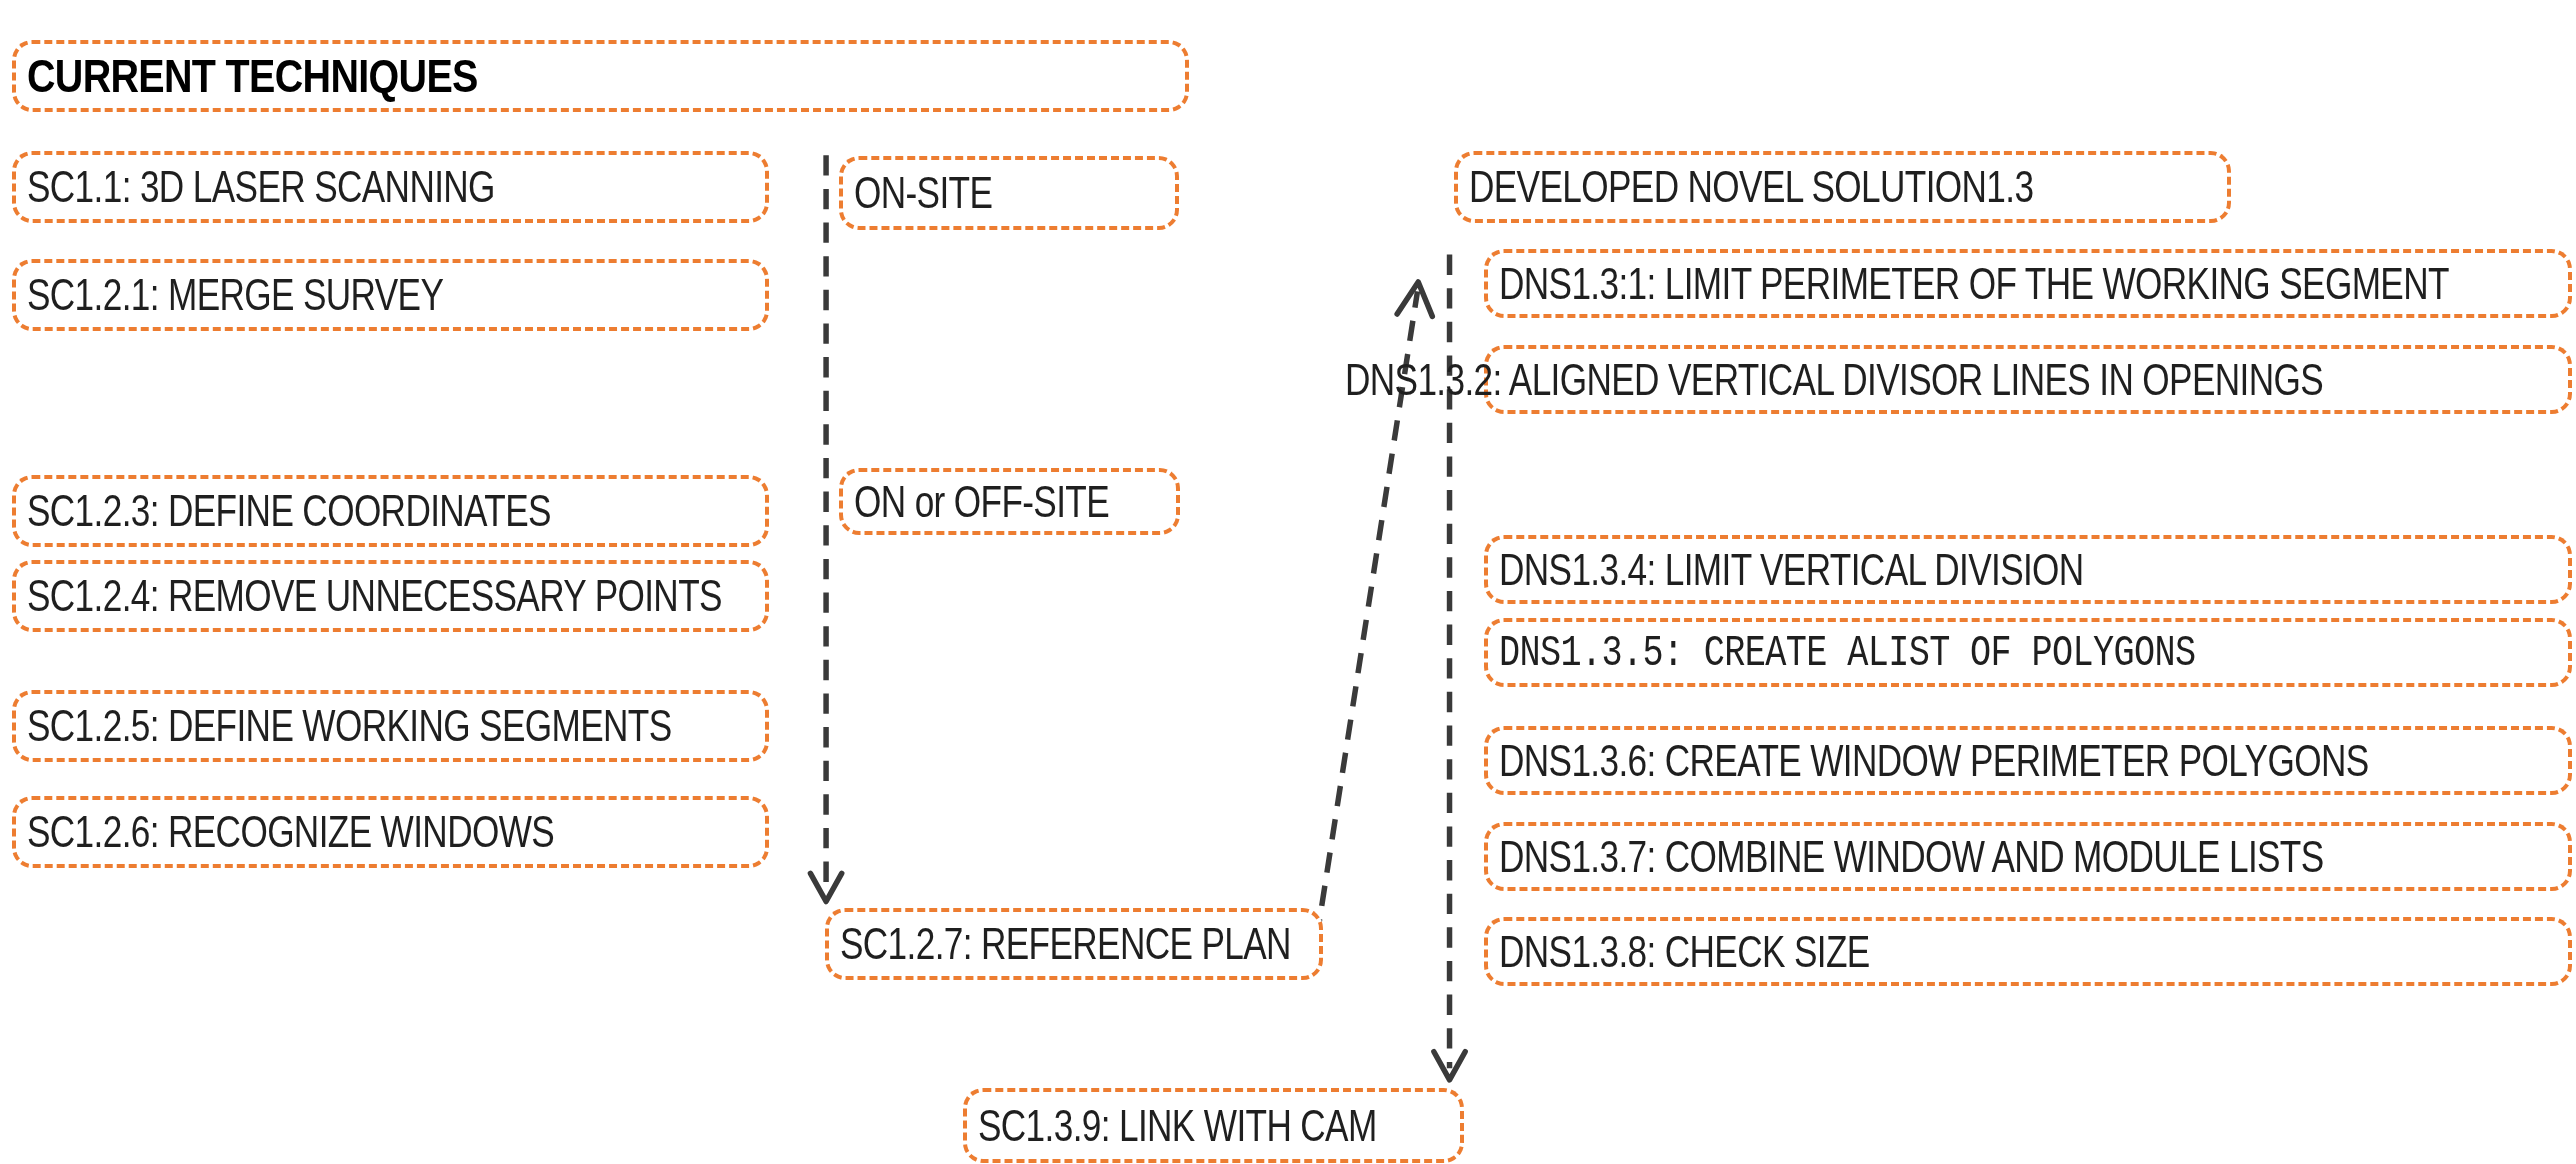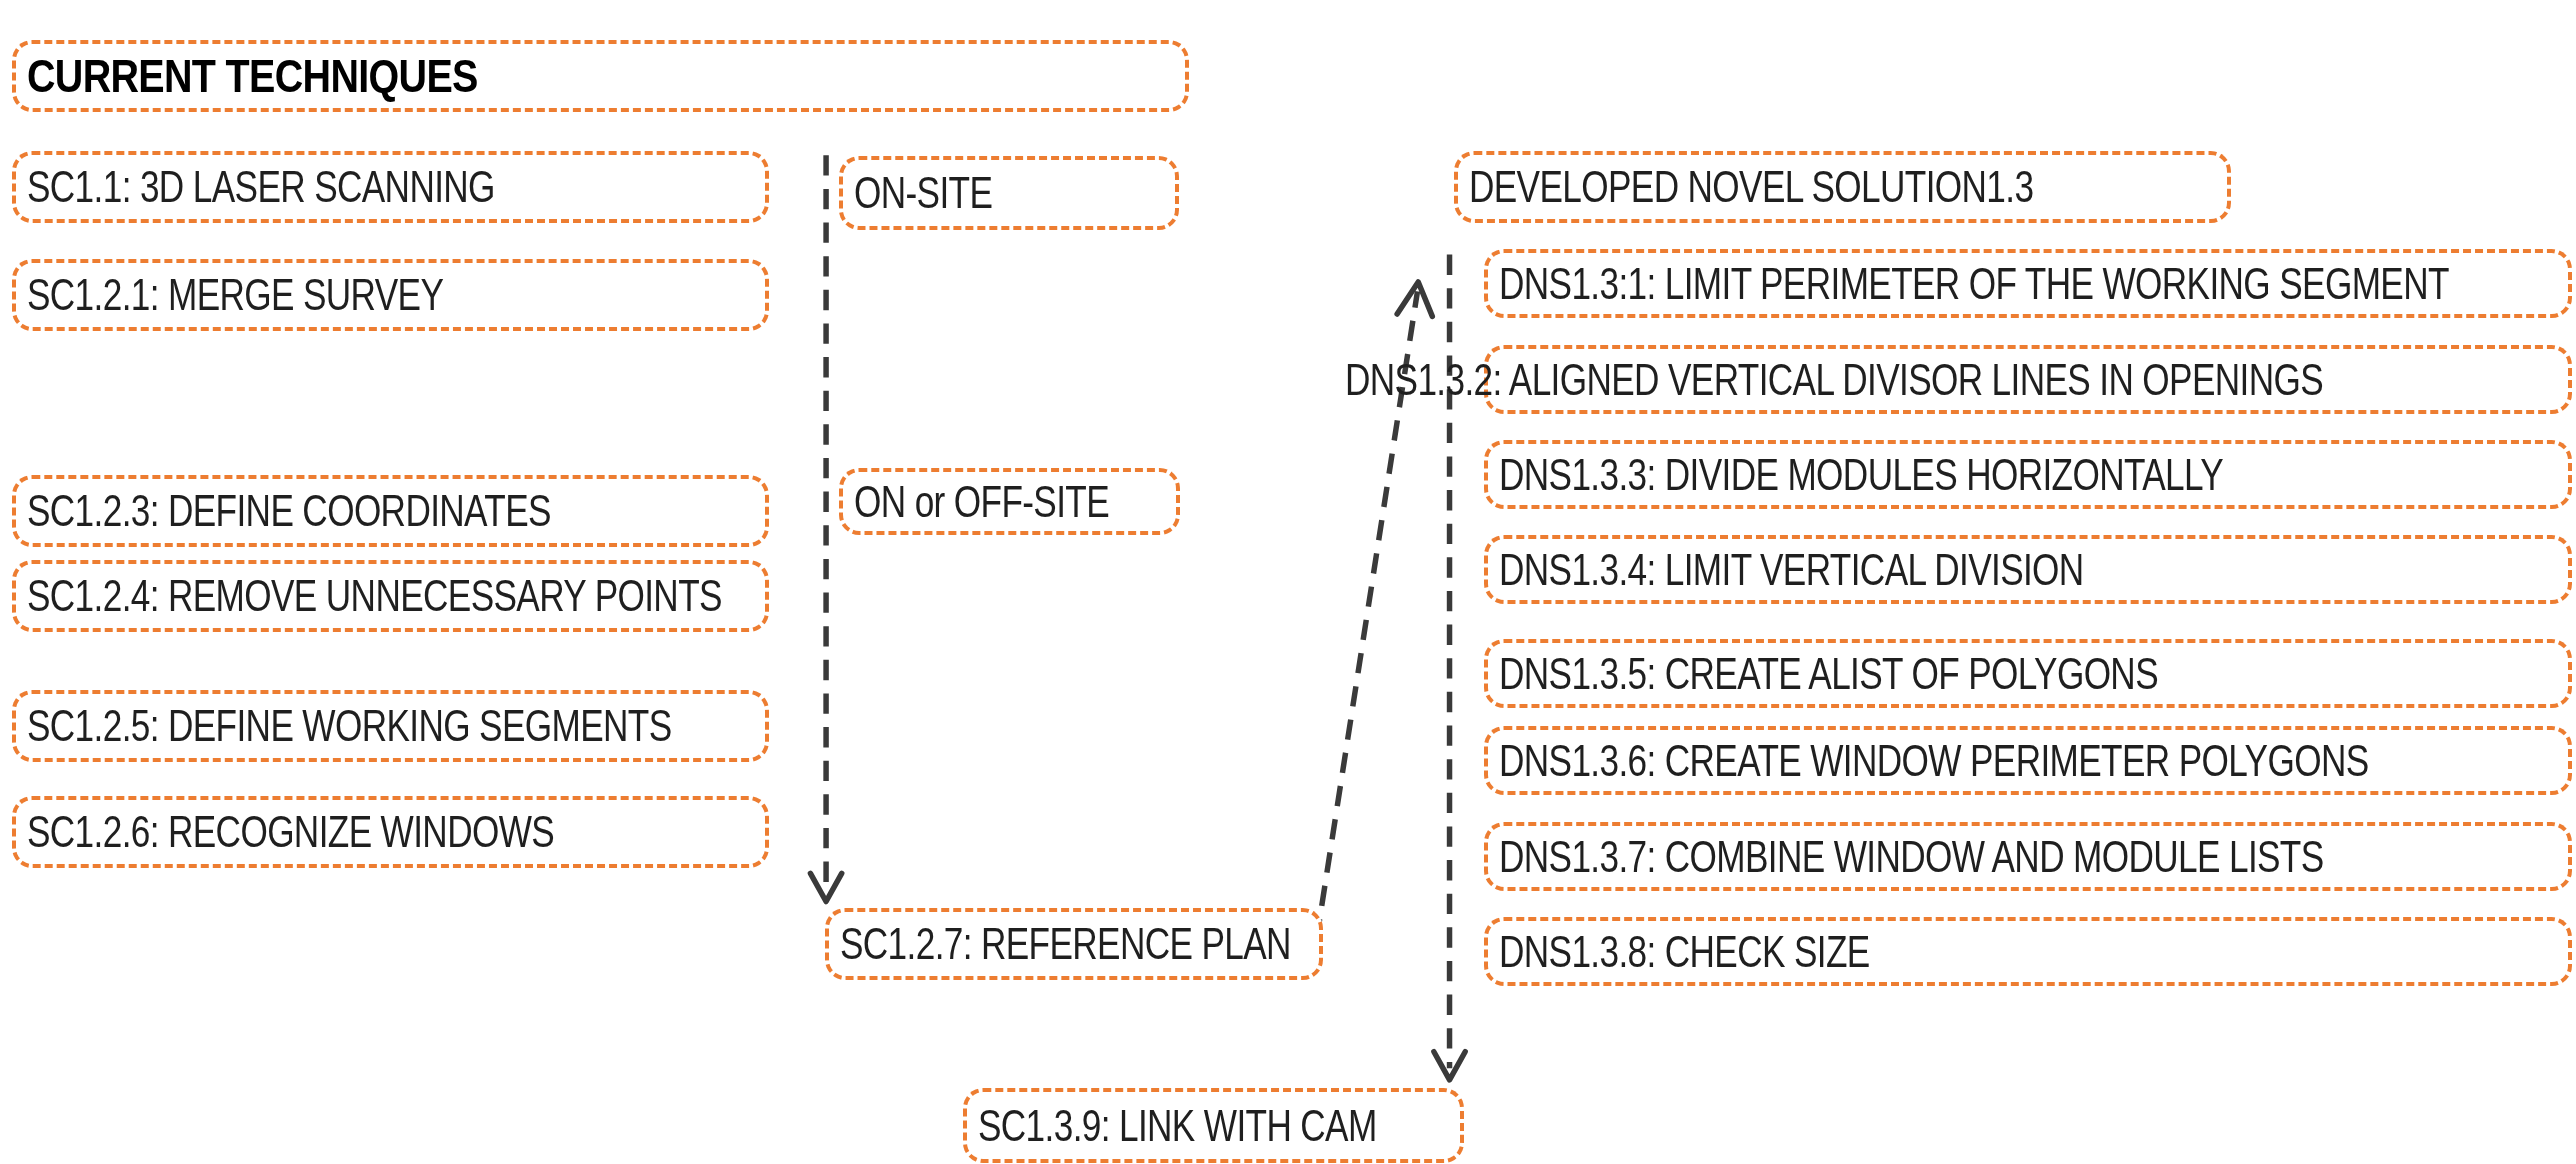--- a/index.html
+++ b/index.html
@@ -112,27 +112,24 @@
 
   <div class="box" style="left:1454px; top:135px; width:777px; height:72px;">
     <span class="label">DEVELOPED NOVEL SOLUTION1.3</span>
   </div>
   <div class="box" style="left:1484px; top:233px; width:1088px; height:69px;">
     <span class="label">DNS1.3:1: LIMIT PERIMETER OF THE WORKING SEGMENT</span>
   </div>
   <div class="box" style="left:1484px; top:329px; width:1088px; height:69px;justify-content:flex-end;">
     <span class="label">DNS1.3.2: ALIGNED VERTICAL DIVISOR LINES IN OPENINGS</span>
   </div>
-  <div class="box" style="left:1484px; top:424px; width:1088px; height:69px;">
-    <span class="label">DNS1.3.3: DIVIDE MODULES HORIZONTALLY</span>
-  </div>
   <div class="box" style="left:1484px; top:519px; width:1088px; height:69px;">
     <span class="label">DNS1.3.4: LIMIT VERTICAL DIVISION</span>
   </div>
-  <div class="box" style="left:1484px; top:623px; width:1088px; height:69px;">
+  <div class="box" style="left:1484px; top:602px; width:1088px; height:69px;font-family:Liberation Mono, monospace;">
     <span class="label">DNS1.3.5: CREATE ALIST OF POLYGONS</span>
   </div>
   <div class="box" style="left:1484px; top:710px; width:1088px; height:69px;">
     <span class="label">DNS1.3.6: CREATE WINDOW PERIMETER POLYGONS</span>
   </div>
   <div class="box" style="left:1484px; top:806px; width:1088px; height:69px;">
     <span class="label">DNS1.3.7: COMBINE WINDOW AND MODULE LISTS</span>
   </div>
   <div class="box" style="left:1484px; top:901px; width:1088px; height:69px;">
     <span class="label">DNS1.3.8: CHECK SIZE</span>

